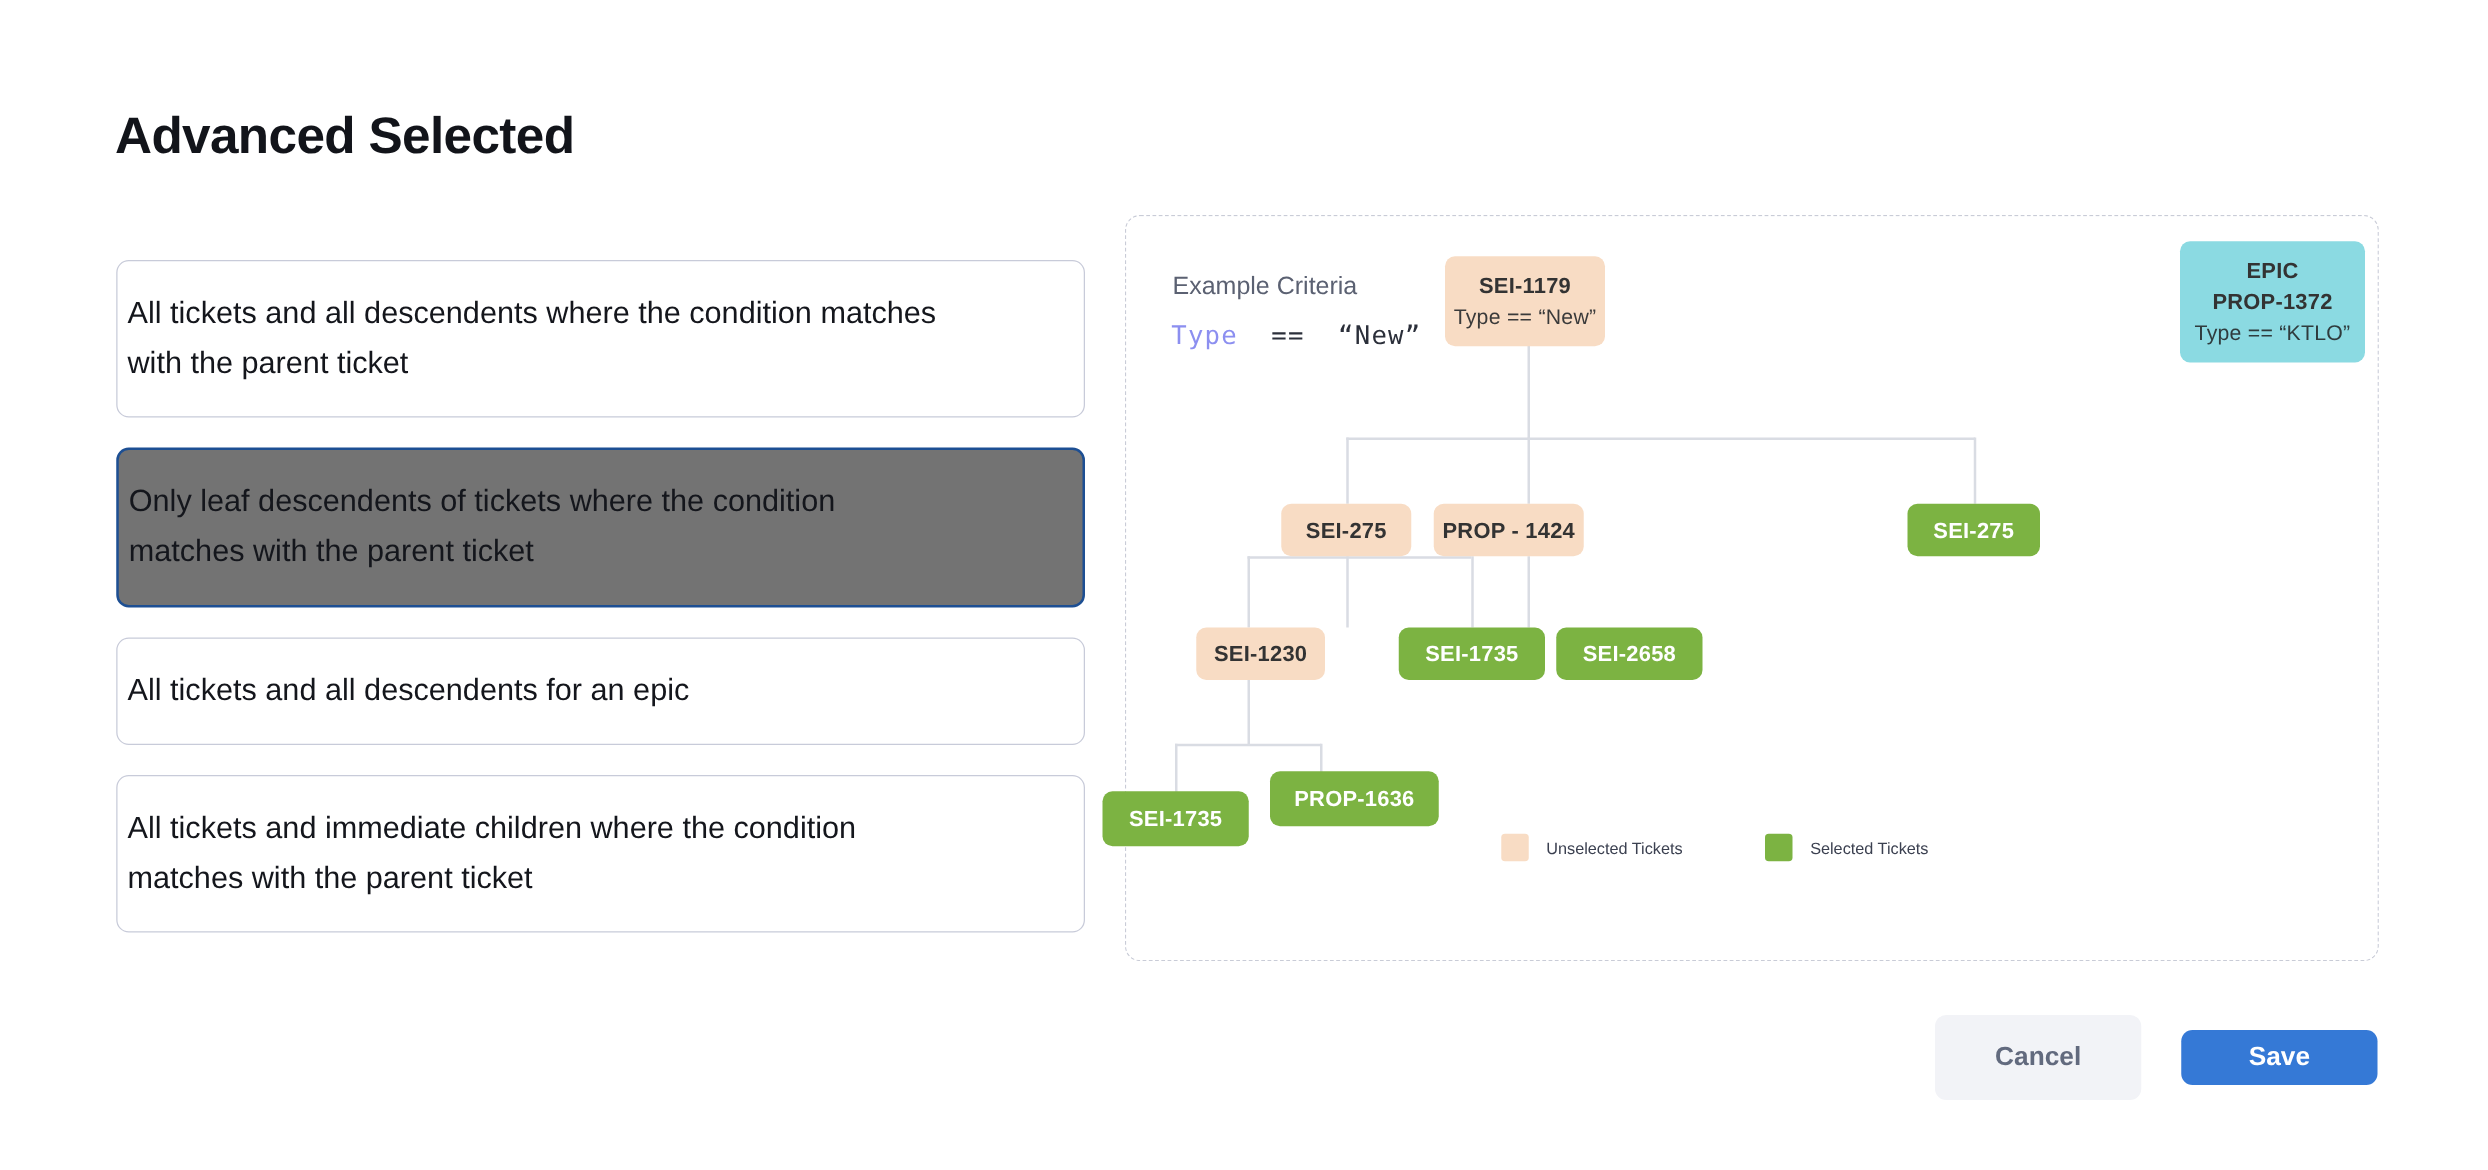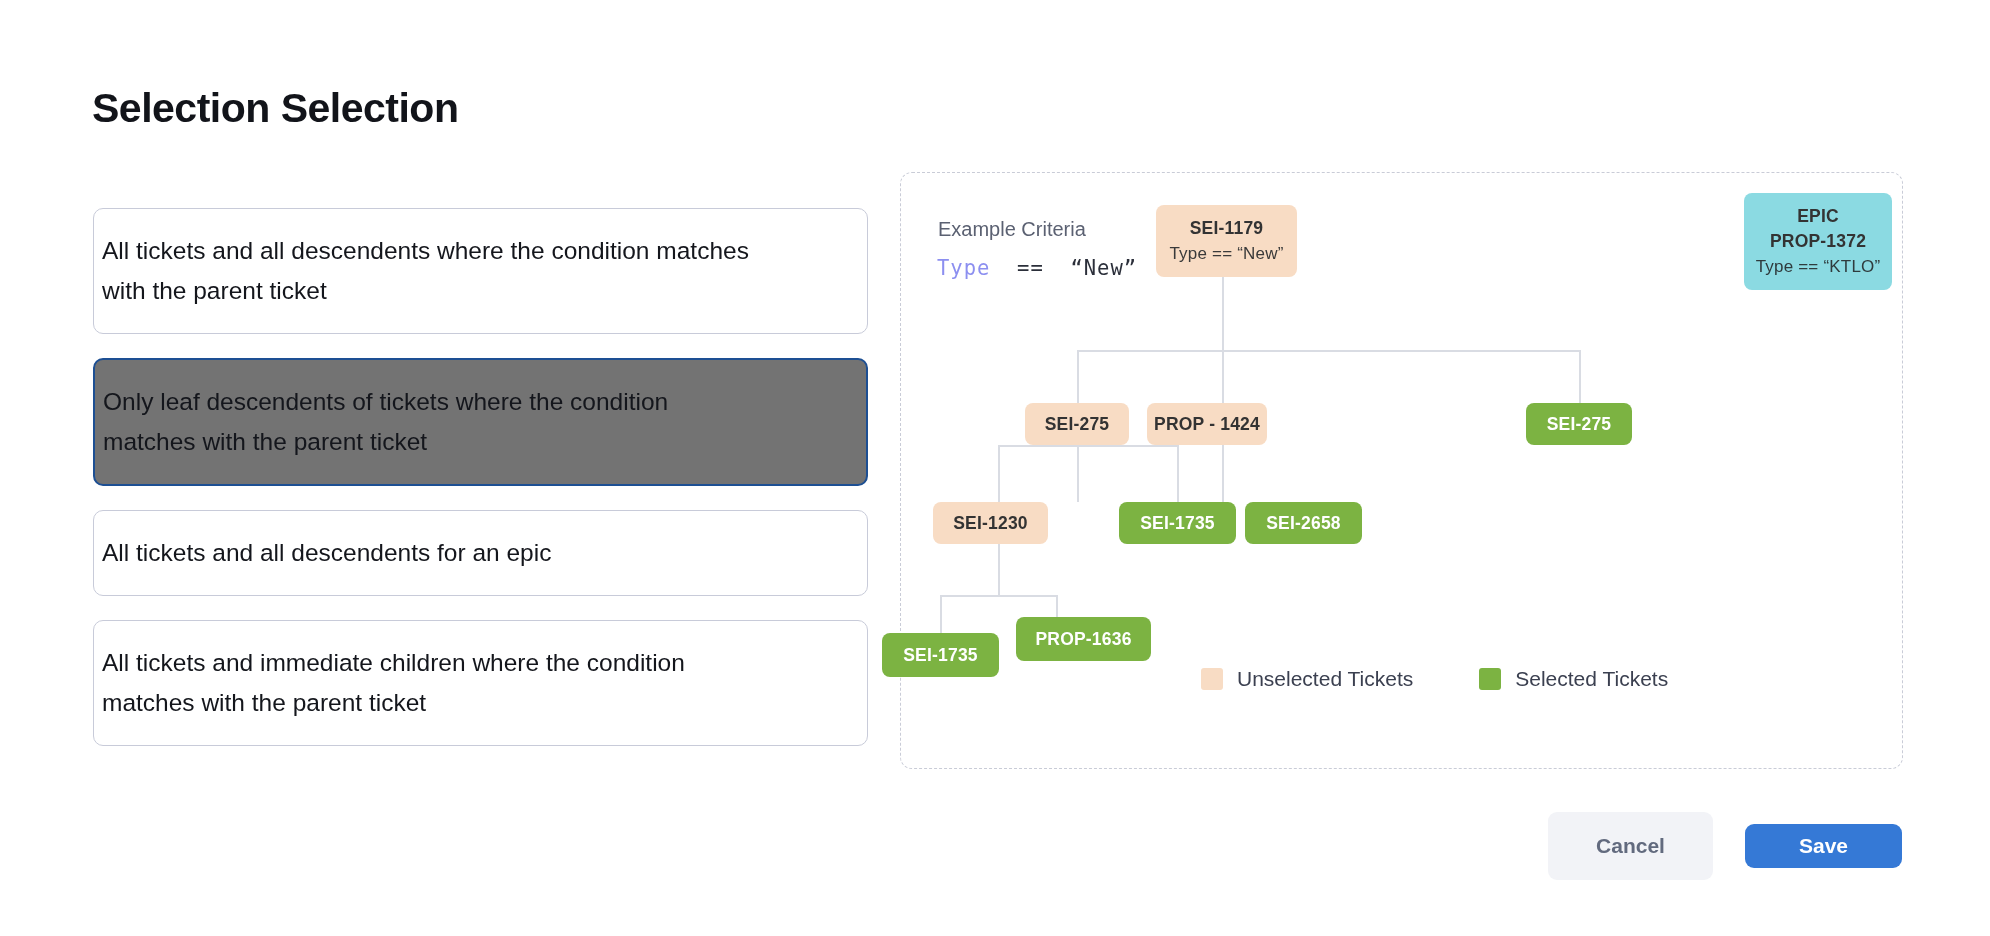--- a/index.html
+++ b/index.html
@@ -81,38 +81,38 @@
   .node.cyan .nline.sub { color: #2f3b3d; }
 
   .edge { position: absolute; background: #d9dce3; z-index: 1; }
   .edge.v { width: 1.6px; }
   .edge.h { height: 1.6px; }
 
   
   .legend { position: absolute; left: 300px; top: 494px; display: flex; align-items: center; gap: 66px; }
   .legend-item { display: flex; align-items: center; gap: 14px; }
   .legend-swatch { width: 22px; height: 22px; border-radius: 3px; }
-  .legend-text { font-size: 21px; color: #3b4050; }
+  .legend-text { font-size: 13px; color: #3b4050; }
 
   
   .footer { position: absolute; right: 88px; top: 812px; display: flex; align-items: center; gap: 32px; }
   .btn {
     border: none; border-radius: 9px; cursor: pointer;
     font-family: "Liberation Sans", sans-serif;
     font-size: 21px; font-weight: 700;
   }
   .btn-cancel { background: #f2f3f7; color: #626a7e; padding: 22px 48px; }
   .btn-save   { background: #3579d6; color: #ffffff; padding: 10px 54px; }
 </style>
 </head>
 <body>
 
 <div class="page">
 
-  <h1 class="page-title">Selection Selection</h1>
+  <h1 class="page-title">Advanced Selected</h1>
 
   <div class="options">
 
     <div class="option-card">
       <div class="option-text">All tickets and all descendents where the condition matches with the parent ticket</div>
     </div>
 
     <div class="option-card selected">
       <div class="option-text">Only leaf descendents of tickets where the condition matches with the parent ticket</div>
     </div>
@@ -147,42 +147,42 @@
       <div class="edge v" style="left:97px;  top:272px; height:57px;"></div>
       <div class="edge v" style="left:276px; top:272px; height:57px;"></div>
 
       <div class="edge v" style="left:321px; top:272px; height:57px;"></div>
 
       <div class="edge v" style="left:97px;  top:370px; height:53px;"></div>
       <div class="edge h" style="left:39px;  top:422px; width:117px;"></div>
       <div class="edge v" style="left:39px;  top:422px; height:40px;"></div>
       <div class="edge v" style="left:155px; top:422px; height:40px;"></div>
 
-      <div class="node peach" style="left:255px; top:32px; width:141px; height:72px;">
+      <div class="node peach" style="left:255px; top:32px; width:128px; height:72px;">
         <div class="nline">SEI-1179</div>
         <div class="nline sub">Type == “New”</div>
       </div>
 
       <div class="node cyan" style="left:843px; top:20px; width:148px; height:97px;">
         <div class="nline">EPIC</div>
         <div class="nline">PROP-1372</div>
         <div class="nline sub">Type == “KTLO”</div>
       </div>
 
       <div class="node peach" style="left:124px; top:230px; width:104px; height:42px;">
         <div class="nline">SEI-275</div>
       </div>
       <div class="node peach" style="left:246px; top:230px; width:120px; height:42px;">
         <div class="nline">PROP - 1424</div>
       </div>
       <div class="node green" style="left:625px; top:230px; width:106px; height:42px;">
         <div class="nline">SEI-275</div>
       </div>
 
-      <div class="node peach" style="left:32px; top:329px; width:115px; height:42px;">
+      <div class="node peach" style="left:56px; top:329px; width:103px; height:42px;">
         <div class="nline">SEI-1230</div>
       </div>
       <div class="node green" style="left:218px; top:329px; width:117px; height:42px;">
         <div class="nline">SEI-1735</div>
       </div>
       <div class="node green" style="left:344px; top:329px; width:117px; height:42px;">
         <div class="nline">SEI-2658</div>
       </div>
 
       <div class="node green" style="left:-19px; top:460px; width:117px; height:44px;">

